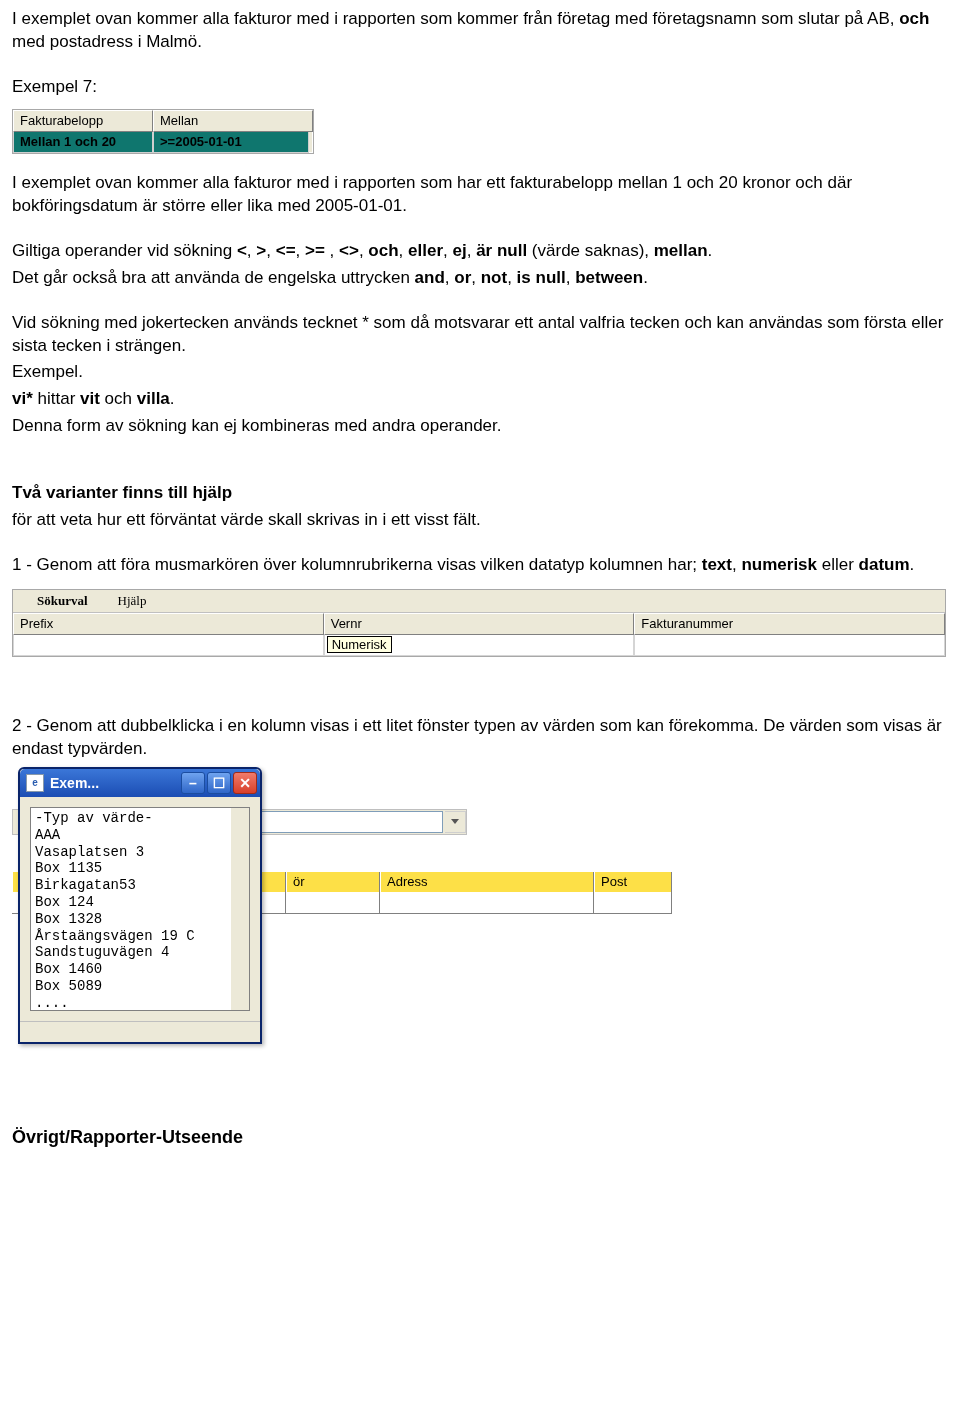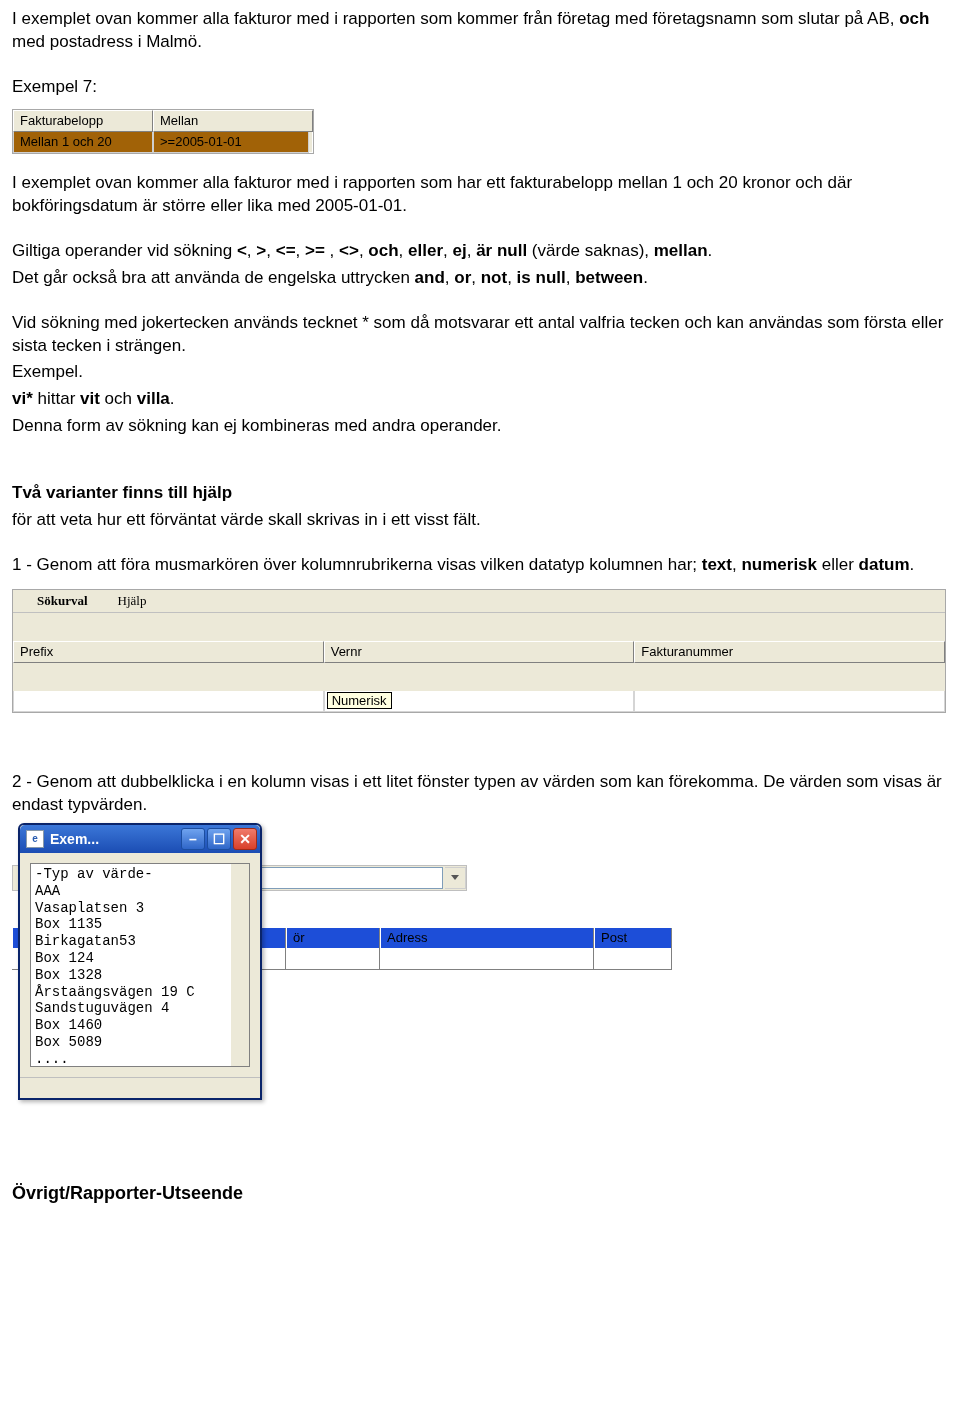--- a/index.html
+++ b/index.html
@@ -33,43 +33,44 @@
     border-bottom: 1px solid #cfcfcf;
   }
   .grid .head .grid-cell {
     background: #ece9d8;
     border-top: 1px solid #fff;
     border-left: 1px solid #fff;
     border-right: 1px solid #808080;
     border-bottom: 1px solid #808080;
   }
   .grid .data .grid-cell {
-    background: #a16207;
+    background: #0f766e;
     border: 1px solid #cfcfcf;
     border-top: 0;
+    font-weight: bold;
   }
 
   
   .grid2 {
     width: 932px;
     border: 1px solid #a8a8a8;
     background: #ece9d8;
     font-family: Tahoma, Verdana, sans-serif;
     font-size: 13px;
   }
   .menubar {
     display: flex;
     gap: 30px;
     padding: 3px 16px 3px 24px;
     background: #ece9d8;
     border-bottom: 1px solid #c0c0c0;
     font-family: Liberation Serif, serif;
   }
   .menubar span:first-child { font-weight: bold; }
-  .grid2 .head, .grid2 .data { display: flex; margin-top: 28px; }
+  .grid2 .head, .grid2 .data { display: flex; }
   .grid2 .head > div {
     flex: 1 1 0;
     padding: 2px 6px 3px 6px;
     background: #ece9d8;
     border-top: 1px solid #fff;
     border-left: 1px solid #fff;
     border-right: 1px solid #808080;
     border-bottom: 1px solid #808080;
   }
   .grid2 .data > div {
@@ -94,21 +95,21 @@
     position: relative;
     width: 660px;
     height: 270px;
     margin-top: 6px;
   }
   .back-strip {
     position: absolute;
     left: 0; right: 0;
     height: 21px;
     display: flex;
-    background: #1d4ed8;
+    background: #fde047;
     border-top: 1px solid #fff;
     border-bottom: 1px solid #808080;
     font-family: Tahoma, sans-serif;
     font-size: 13px;
   }
   .back-strip > div {
     border-left: 1px solid #fff;
     border-right: 1px solid #808080;
     padding: 2px 6px;
   }

